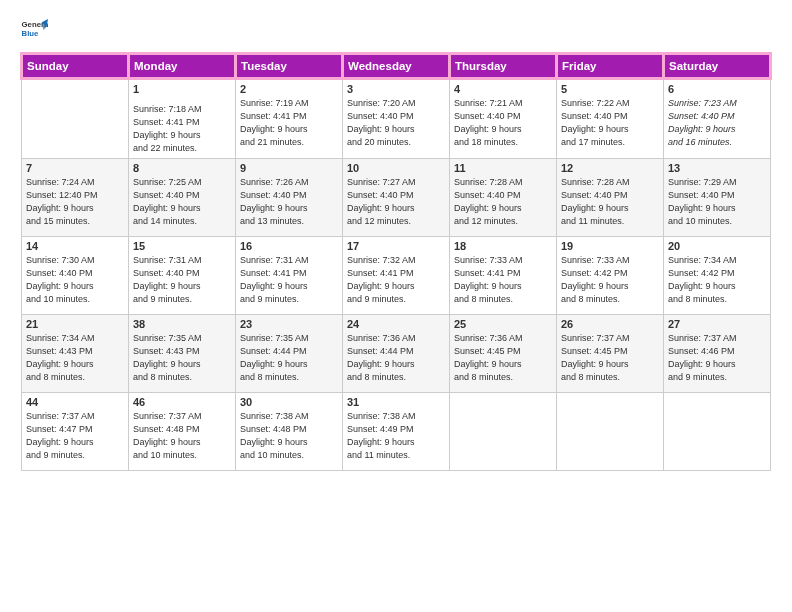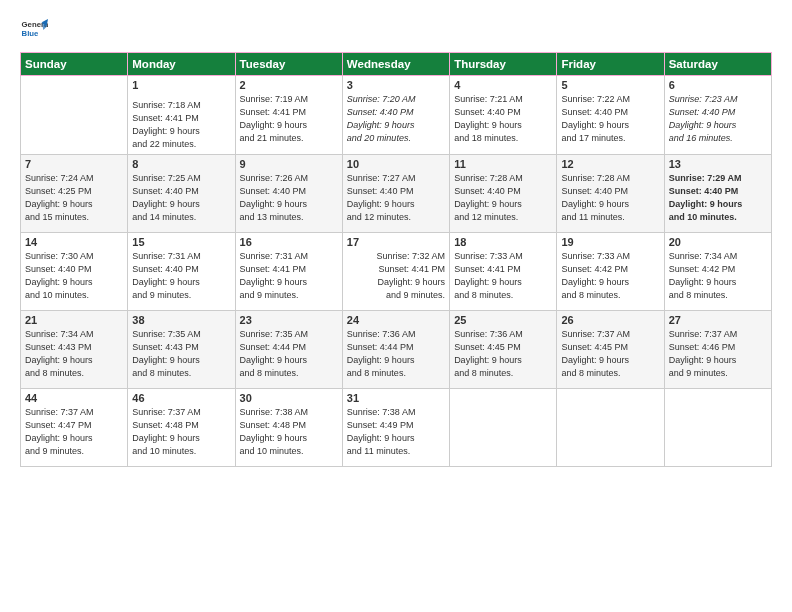--- a/index.html
+++ b/index.html
@@ -41,27 +41,27 @@
     .location {
       font-size: 13px;
       color: #555;
     }
     .calendar-table {
       width: 100%;
       border-collapse: collapse;
       table-layout: fixed;
     }
     .calendar-table th {
-      background-color: #15803d;
+      background-color: #a21caf;
       color: #fff;
       font-size: 11.5px;
       font-weight: bold;
       padding: 5px 4px;
       text-align: left;
-      border: 1px solid #f9a8d4;
+      border: 3px solid #f9a8d4;
     }
     .calendar-table td {
       border: 1px solid #ccc;
       vertical-align: top;
       padding: 3px 4px;
       font-size: 9.5px;
       color: #333;
       height: 78px;
       background: #fff;
     }
@@ -130,21 +130,21 @@
           </td>
           <td>
             <span class="day-number">2</span>
             <div class="cell-text" style="white-space: pre-line;">Sunrise: 7:19 AM
 Sunset: 4:41 PM
 Daylight: 9 hours
 and 21 minutes.</div>
           </td>
           <td>
             <span class="day-number">3</span>
-            <div class="cell-text" style="white-space: pre-line; font-style: italic;">Sunrise: 7:20 AM
+            <div class="cell-text" style="white-space: pre-line;">Sunrise: 7:20 AM
 Sunset: 4:40 PM
 Daylight: 9 hours
 and 20 minutes.</div>
           </td>
           <td>
             <span class="day-number">4</span>
             <div class="cell-text" style="white-space: pre-line;">Sunrise: 7:21 AM
 Sunset: 4:40 PM
 Daylight: 9 hours
 and 18 minutes.</div>
@@ -161,21 +161,21 @@
             <div class="cell-text" style="white-space: pre-line; font-style: italic;">Sunrise: 7:23 AM
 Sunset: 4:40 PM
 Daylight: 9 hours
 and 16 minutes.</div>
           </td>
         </tr>
         <tr>
           <td>
             <span class="day-number">7</span>
             <div class="cell-text" style="white-space: pre-line;">Sunrise: 7:24 AM
-Sunset: 4:25 PM
+Sunset: 12:40 PM
 Daylight: 9 hours
 and 15 minutes.</div>
           </td>
           <td>
             <span class="day-number">8</span>
             <div class="cell-text" style="white-space: pre-line;">Sunrise: 7:25 AM
 Sunset: 4:40 PM
 Daylight: 9 hours
 and 14 minutes.</div>
           </td>
@@ -202,21 +202,21 @@
           </td>
           <td>
             <span class="day-number">12</span>
             <div class="cell-text" style="white-space: pre-line;">Sunrise: 7:28 AM
 Sunset: 4:40 PM
 Daylight: 9 hours
 and 11 minutes.</div>
           </td>
           <td>
             <span class="day-number">13</span>
-            <div class="cell-text" style="white-space: pre-line; font-weight: bold;">Sunrise: 7:29 AM
+            <div class="cell-text" style="white-space: pre-line;">Sunrise: 7:29 AM
 Sunset: 4:40 PM
 Daylight: 9 hours
 and 10 minutes.</div>
           </td>
         </tr>
         <tr>
           <td>
             <span class="day-number">14</span>
             <div class="cell-text" style="white-space: pre-line;">Sunrise: 7:30 AM
 Sunset: 4:40 PM
@@ -232,21 +232,21 @@
           </td>
           <td>
             <span class="day-number">16</span>
             <div class="cell-text" style="white-space: pre-line;">Sunrise: 7:31 AM
 Sunset: 4:41 PM
 Daylight: 9 hours
 and 9 minutes.</div>
           </td>
           <td>
             <span class="day-number">17</span>
-            <div class="cell-text" style="white-space: pre-line; text-align: right;">Sunrise: 7:32 AM
+            <div class="cell-text" style="white-space: pre-line;">Sunrise: 7:32 AM
 Sunset: 4:41 PM
 Daylight: 9 hours
 and 9 minutes.</div>
           </td>
           <td>
             <span class="day-number">18</span>
             <div class="cell-text" style="white-space: pre-line;">Sunrise: 7:33 AM
 Sunset: 4:41 PM
 Daylight: 9 hours
 and 8 minutes.</div>

